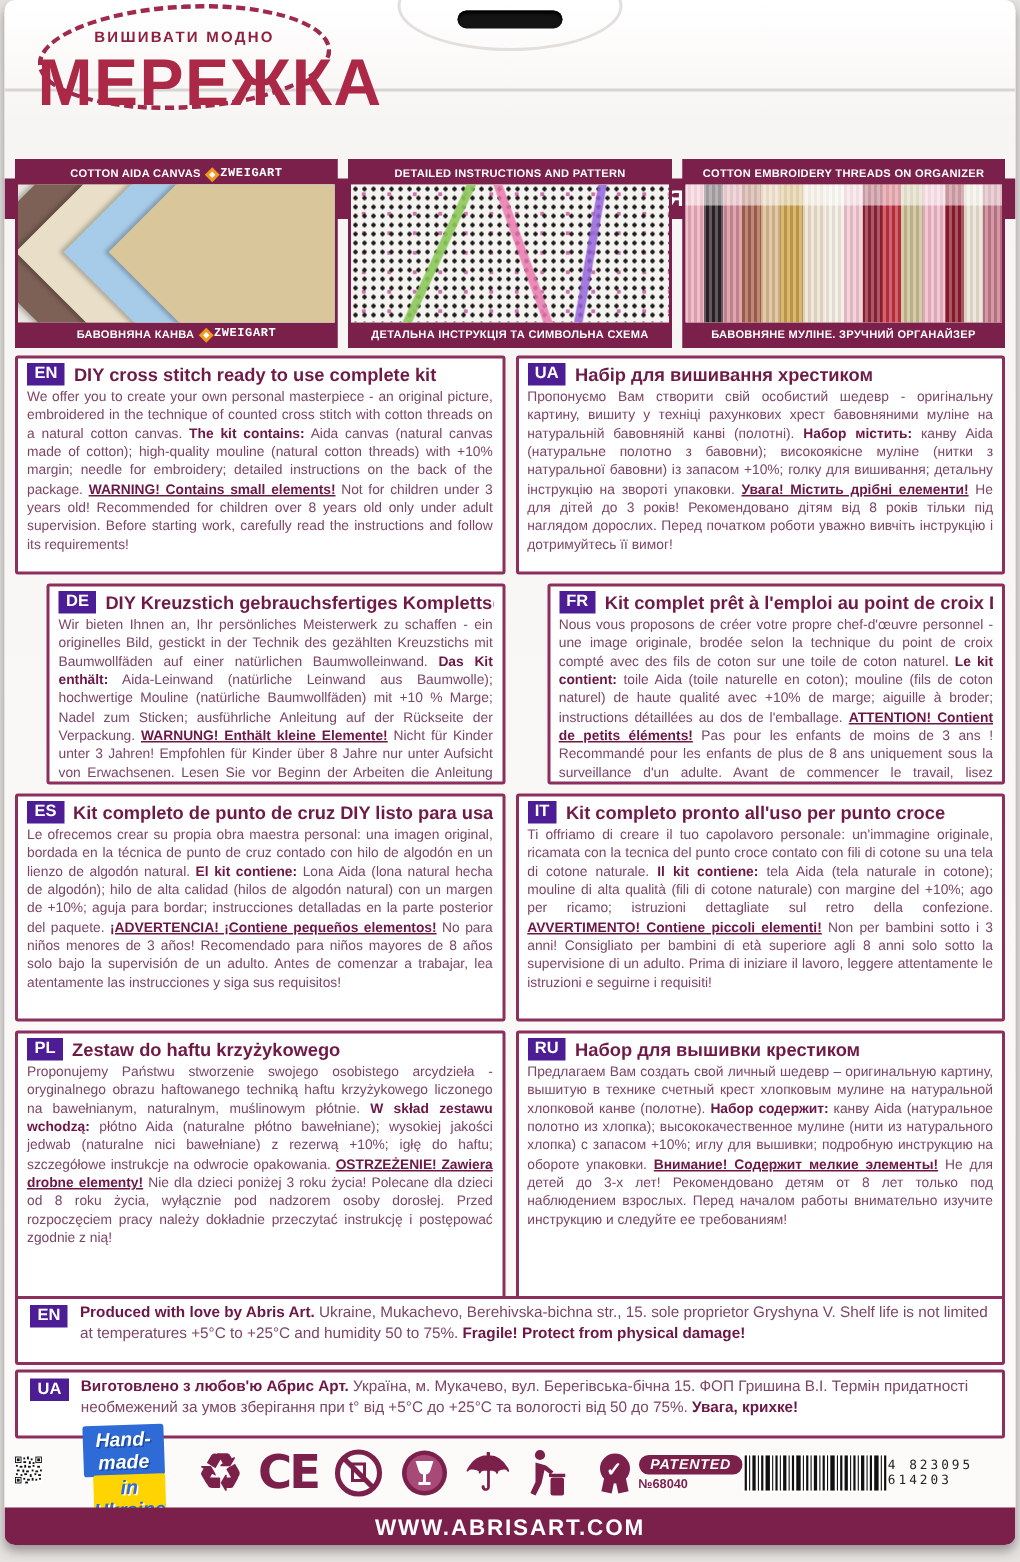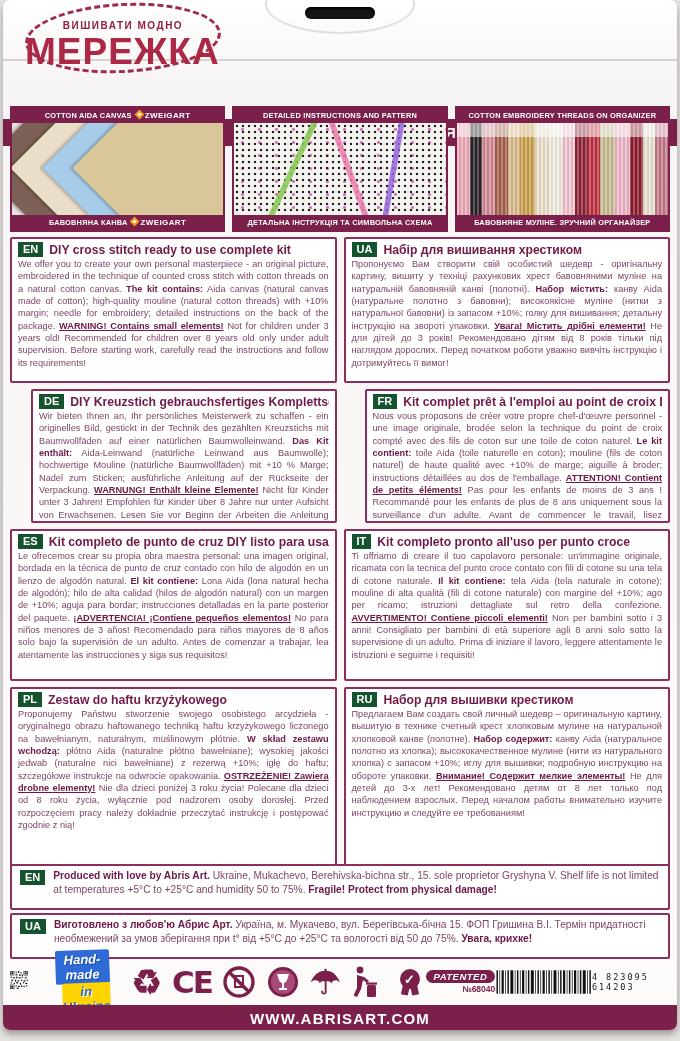--- a/index.html
+++ b/index.html
@@ -15,34 +15,34 @@
     border:2px solid #e2dfdc; border-radius:50%; }
   .hanger-slot { position:absolute; top:7px; left:50%; transform:translateX(-50%); width:70px; height:12px;
     background:#141414; border-radius:7px; box-shadow:inset 0 2px 2px #000; }
 
   
   .stamp { position:absolute; top:3px; left:22px; width:196px; height:70px; }
   .stamp-oval { position:absolute; inset:0; border:3px dashed #a02a4c; border-radius:50%; transform:rotate(-3deg); }
   .stamp-tagline { position:absolute; top:17px; left:0; right:0; text-align:center;
     font-size:10px; font-weight:bold; letter-spacing:1.5px; color:#8e2040; }
   .stamp-name { position:absolute; top:28px; left:0; right:0; text-align:left;
-    font-size:37px; font-weight:bold; color:#ab2946; letter-spacing:1px; }
+    font-size:44px; font-weight:bold; color:#ab2946; letter-spacing:1px; }
 
   
   .main-header { position:absolute; top:76px; left:0; right:0; height:27px; background:#7b1f4b;
     display:flex; align-items:center; justify-content:space-between; padding:0 12px;
     color:#fff; font-weight:bold; font-size:15px; letter-spacing:.3px;margin-top:43px; }
 
   
   .panels { position:absolute; top:106px; left:7px; right:7px; height:126px; display:flex; gap:7px; }
   .panel { flex:1; border:2px solid #7b1f4b; background:#7b1f4b; display:flex; flex-direction:column; }
   .panel-bar { height:15px; background:#7b1f4b; color:#fff; font-size:7.4px; font-weight:bold;
     display:flex; align-items:center; justify-content:center; gap:4px; letter-spacing:.2px; white-space:nowrap; overflow:hidden; }
   .panel-img { flex:1; position:relative; overflow:hidden; background:#e8e5e0; }
-  .zw { display:inline-flex; align-items:flex-start; gap:2px; }
+  .zw { display:inline-flex; align-items:flex-end; gap:2px;font-family:Liberation Mono, monospace; }
   .zw-diamond { width:7px; height:7px; background:#f29a1d; transform:rotate(45deg); display:inline-block; position:relative; }
   .zw-diamond::after { content:""; position:absolute; inset:2px; background:#fff; }
   .zw-name { font-size:8px; font-weight:bold; letter-spacing:.4px; }
 
   
   .sheet { position:absolute; width:230px; height:230px; top:-70px; transform:rotate(45deg); box-shadow:-2px 2px 3px rgba(0,0,0,.25); }
   .sheet.brown { left:14px;  background:#7d6156; }
   .sheet.cream { left:46px;  background:#e9dec7; }
   .sheet.blue  { left:78px;  background:#a7cce9; }
   .sheet.tan   { left:108px; background:#d9c69b; }
@@ -68,21 +68,21 @@
       radial-gradient(circle, #1e1e1e 1.3px, transparent 1.6px),
       radial-gradient(circle, rgba(200,80,160,.8) 1.3px, transparent 1.6px);
     background-size:100% 100%, 100% 100%, 100% 100%, 6px 6px, 17px 13px; }
 
   
   .blocks { position:absolute; top:237px; left:7px; right:7px; display:grid;
     grid-template-columns:1fr 1fr; gap:6px 7px; }
   .lang-block { background:#fff; border:2px solid #8d2f5c; border-radius:2px; padding:3px 6px 2px 6px; overflow:hidden; }
   .r1 { height:146px; } .r2 { height:134px;margin-left:21px; } .r3 { height:152px; } .r4 { height:196px; }
   .block-head { display:flex; align-items:center; gap:6px; margin-bottom:1px; }
-  .lang-tag { background:#14532d; color:#fff; font-weight:bold; font-size:11px; padding:0 5px 1px 5px; line-height:14px; }
+  .lang-tag { background:#4c1d95; color:#fff; font-weight:bold; font-size:11px; padding:0 5px 1px 5px; line-height:14px; }
   .block-title { color:#701a47; font-weight:bold; font-size:12.2px; white-space:nowrap; overflow:hidden; }
   .block-text { font-size:9.2px; line-height:1.34; color:#7d4566; text-align:justify; }
   .block-text b { color:#6d1747; }
   .block-text b.warn { text-decoration:underline; }
 
   
   .info-row { position:absolute; left:7px; right:7px; background:#fff; border:2px solid #8d2f5c; border-radius:2px;
     padding:3px 8px; display:flex; gap:8px; align-items:flex-start; }
   .info-row.en { top:864px; height:46px; }
   .info-row.ua { top:913px; height:46px; }
@@ -102,21 +102,21 @@
   .icon-strip { display:flex; align-items:center; gap:10px; margin-left:22px; color:#7b1f4b; }
   .u-icon { font-size:34px; line-height:1; color:#7b1f4b; font-weight:bold; }
   .ce-mark { font-size:31px; font-weight:bold; letter-spacing:-2px; color:#7b1f4b; font-family:"DejaVu Sans",sans-serif; }
   .patented { display:flex; align-items:center; gap:3px; margin-left:10px; }
   .rosette { position:relative; width:26px; height:26px; }
   .rosette-circle { position:absolute; top:0; left:3px; width:20px; height:20px; border-radius:50%;
     background:#7b1f4b; color:#fff; font-size:13px; font-weight:bold; display:flex; align-items:center; justify-content:center; }
   .rosette::before, .rosette::after { content:""; position:absolute; bottom:0; width:7px; height:11px; background:#7b1f4b; }
   .rosette::before { left:5px; transform:rotate(12deg); }
   .rosette::after { right:5px; transform:rotate(-12deg); }
-  .pat-col { display:flex; flex-direction:column; align-items:flex-end; gap:1px; }
+  .pat-col { display:flex; flex-direction:column; align-items:flex-start; gap:1px; }
   .pat-pill { background:#7b1f4b; color:#fff; font-weight:bold; font-style:italic; font-size:9.5px;
     padding:1px 8px; border-radius:8px; letter-spacing:.5px; }
   .pat-num { color:#7b1f4b; font-weight:bold; font-size:8.5px; }
   .barcode-wrap { margin-left:auto; display:flex; flex-direction:row; align-items:center; }
   .barcode-digits { font-size:8.5px; color:#222; letter-spacing:2px; margin-top:-1px; font-family:"DejaVu Sans Mono",monospace; }
 
   
   .url-bar { position:absolute; top:1005px; left:0; right:0; height:26px; background:#7b1f4b;
     display:flex; align-items:center; justify-content:center; color:#fff; font-weight:bold;
     font-size:15px; letter-spacing:1.2px; }

